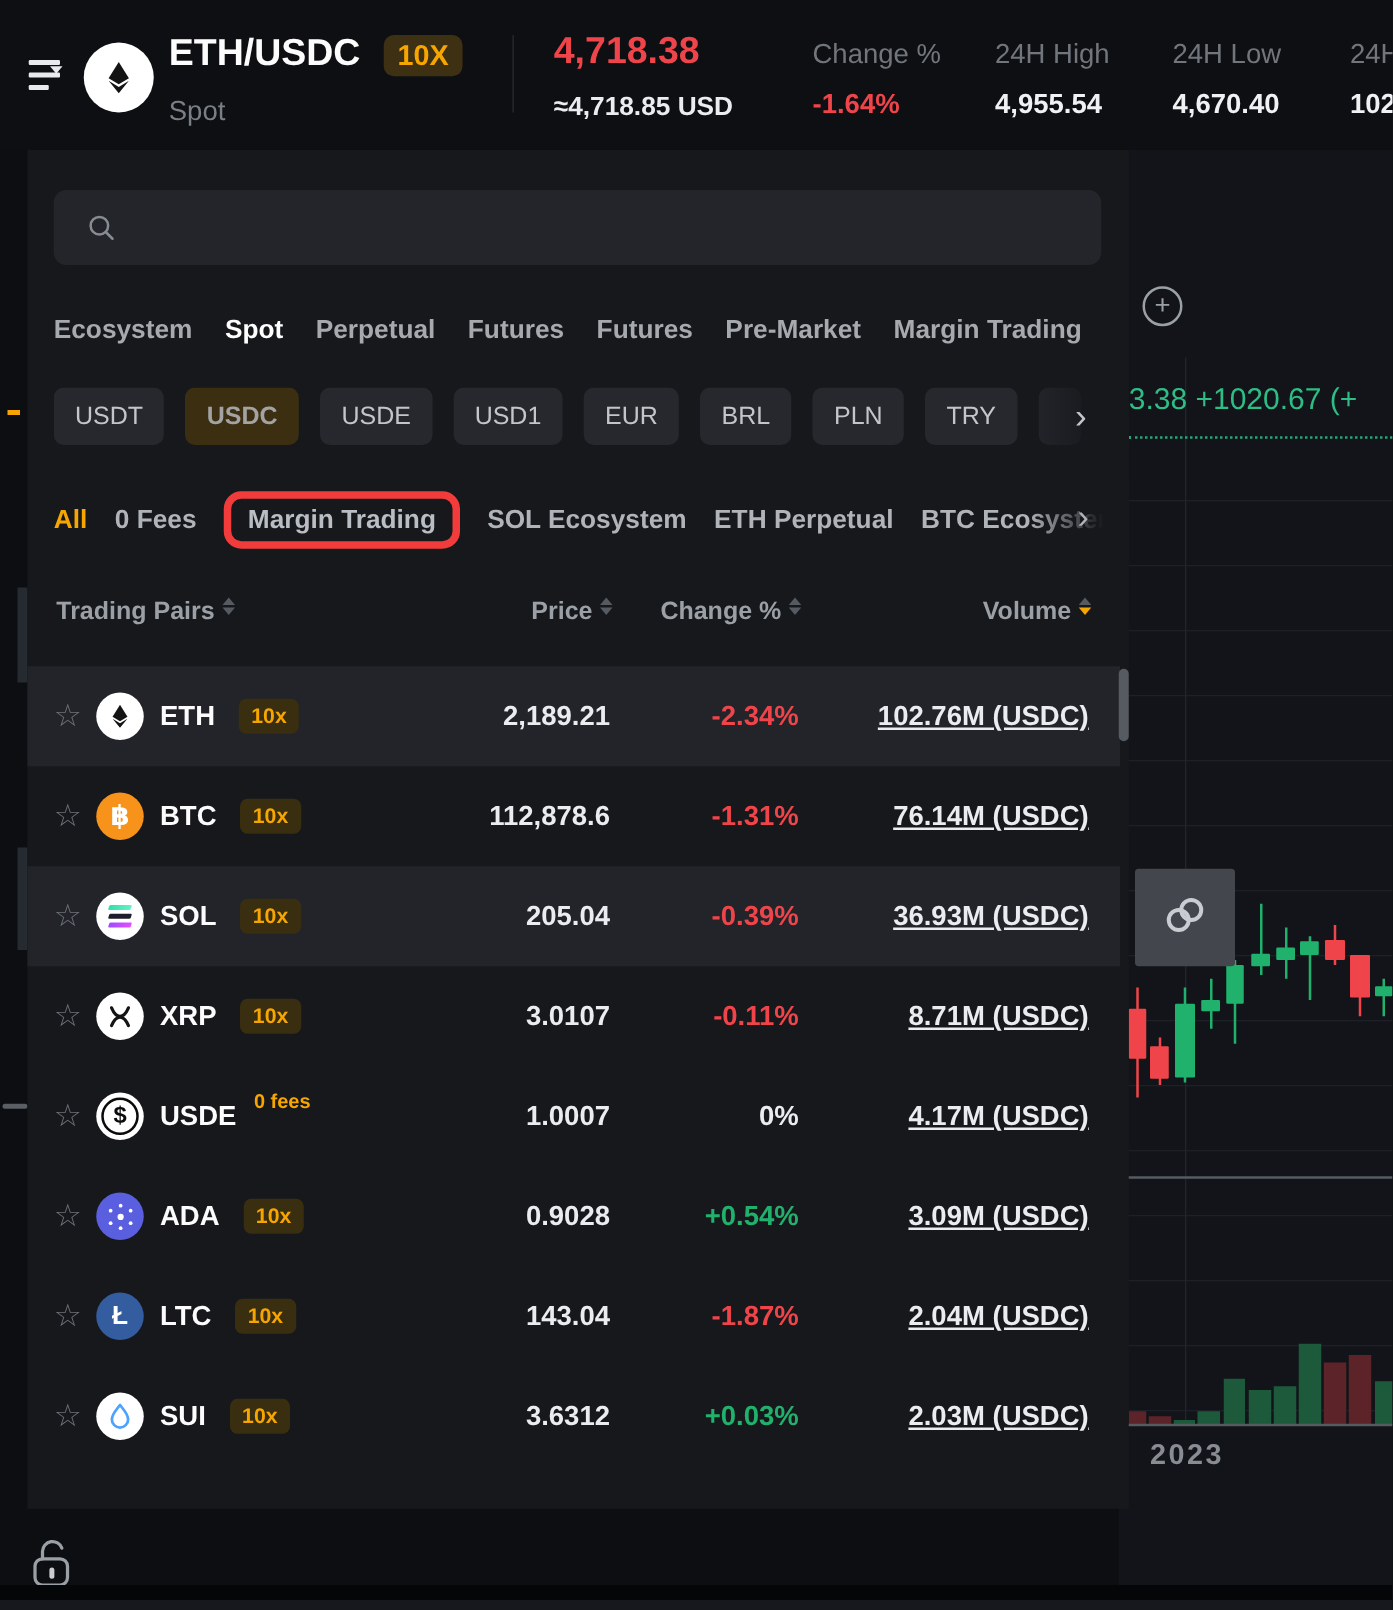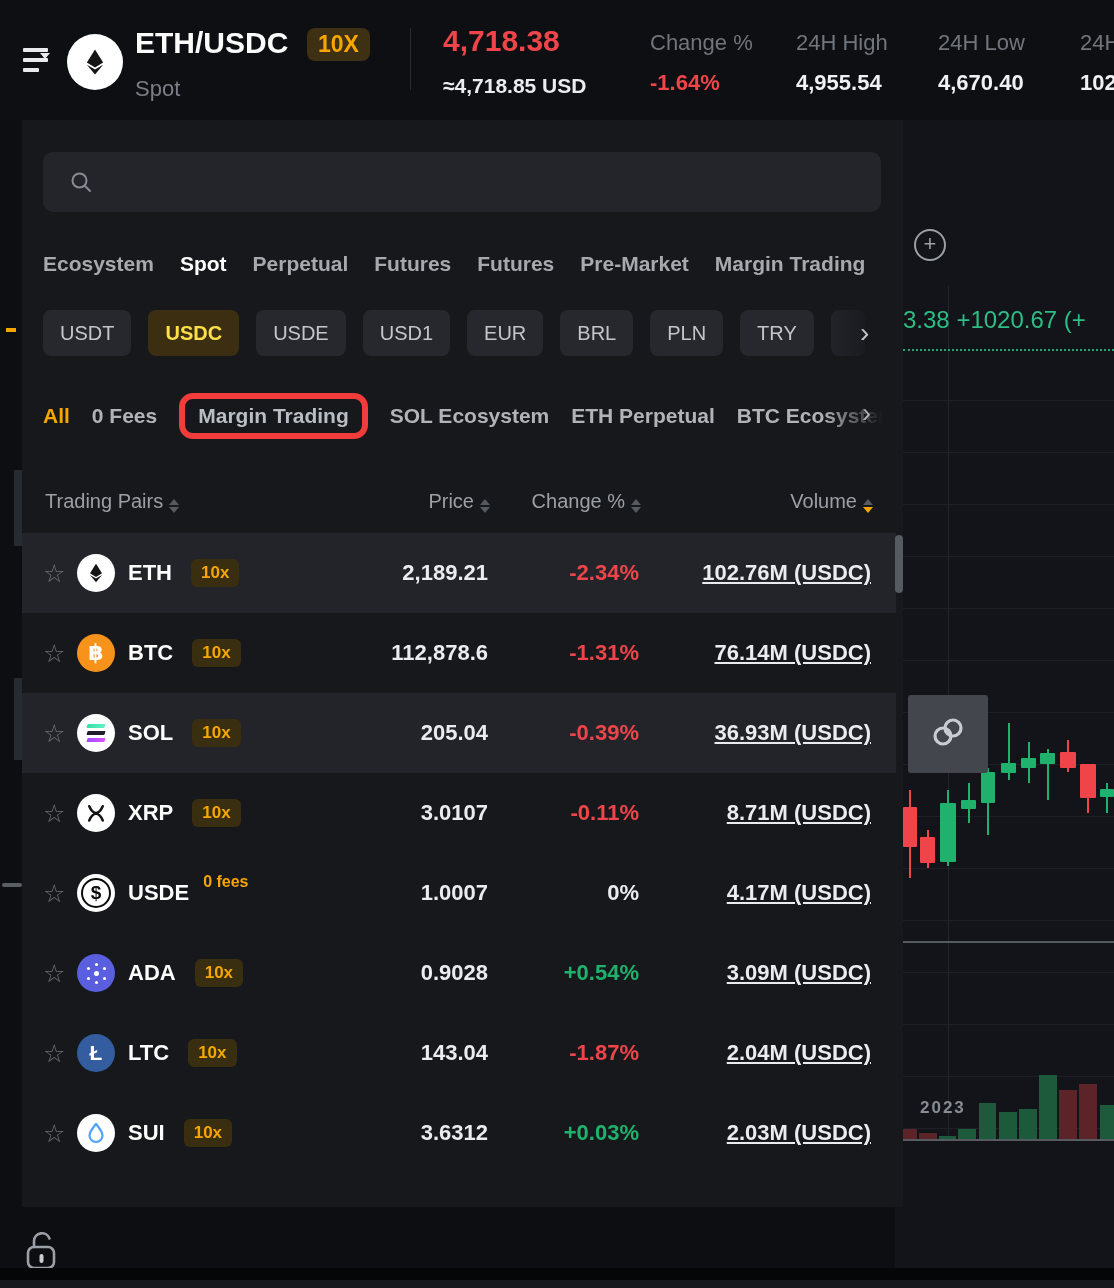--- a/index.html
+++ b/index.html
@@ -22,21 +22,21 @@
   .cbody{position:absolute;border-radius:1px;}
   .up-c{background:#20b26c;}
   .down-c{background:#ef454a;}
   .link-btn{position:absolute;left:908px;top:695px;width:80px;height:78px;background:#43464c;border-radius:3px;
     display:flex;align-items:center;justify-content:center;}
   .pane-sep{position:absolute;left:895px;top:941px;width:219px;height:2px;background:#565a61;}
   .vol-bar{position:absolute;}
   .vol-up{background:#1d5a3c;}
   .vol-down{background:#5c2328;}
   .vol-base{position:absolute;left:895px;top:1139px;width:219px;height:2px;background:#565a61;}
-  .year-label{position:absolute;left:920px;top:1098px;font-size:17px;font-weight:700;color:#888c93;letter-spacing:2px;}
+  .year-label{position:absolute;left:920px;top:1150px;font-size:23px;font-weight:700;color:#888c93;letter-spacing:2px;}
 
   
   .left-strip{position:absolute;left:0;top:120px;width:22px;height:1168px;background:#0d0e11;z-index:1;}
   .frag{position:absolute;}
 
   
   .topbar{position:absolute;left:0;top:0;width:1114px;height:120px;background:#0e0f13;z-index:3;}
   .menu-btn{position:absolute;left:23px;top:48px;width:30px;height:26px;}
   .menu-btn i{position:absolute;left:0;background:#e8eaed;height:4px;border-radius:1px;display:block;}
   .mb1{top:0;width:25px;}
@@ -64,35 +64,35 @@
   .search-box{position:absolute;left:21px;top:32px;width:838px;height:60px;background:#23252b;border-radius:10px;}
   .search-box svg{position:absolute;left:26px;top:18px;}
   .search-input{position:absolute;left:60px;top:0;width:760px;height:60px;background:transparent;border:none;
     outline:none;color:#eaecef;font-size:20px;font-family:inherit;}
   .tabs{position:absolute;left:21px;top:132px;width:860px;display:flex;gap:26px;white-space:nowrap;overflow:hidden;}
   .tab{font-size:21px;font-weight:600;color:#a6aaaf;cursor:pointer;}
   .tab.active{color:#ffffff;font-weight:700;}
   .chips{position:absolute;left:21px;top:190px;width:860px;height:46px;display:flex;gap:17px;overflow:hidden;}
   .chip{height:46px;line-height:46px;padding:0 17px;background:#26282e;border-radius:8px;font-size:20px;
     color:#c3c6c9;font-weight:500;white-space:nowrap;}
-  .chip.selected{background:#3c2f11;color:#fde047;font-weight:700;}
+  .chip.selected{background:#3c2f11;color:#a3a3a3;font-weight:700;}
   .chips-fade{position:absolute;left:790px;top:188px;width:91px;height:50px;
     background:linear-gradient(90deg,rgba(23,24,28,0),#17181c 75%);}
   .chips-more{position:absolute;left:838px;top:196px;font-size:28px;color:#c3c6c9;line-height:34px;}
   .filters{position:absolute;left:21px;top:265px;width:856px;height:62px;display:flex;align-items:center;
     gap:22px;overflow:hidden;white-space:nowrap;}
   .filter{font-size:21px;font-weight:600;color:#b0b4b9;text-align:right;}
   .filter.active{color:#f7a600;font-weight:700;}
   .filter.annotated{border:6px solid #f23c3c;border-radius:14px;padding:5px 13px;color:#b9bdc4;}
   .filters-fade{position:absolute;left:800px;top:265px;width:81px;height:62px;
     background:linear-gradient(90deg,rgba(23,24,28,0),#17181c 75%);}
   .filters-more{position:absolute;left:840px;top:278px;font-size:27px;color:#b0b4b9;}
 
   .thead{position:absolute;left:0;top:358px;width:874px;height:36px;}
-  .th{position:absolute;top:12px;display:flex;align-items:flex-end;gap:6px;font-size:20px;font-weight:400;color:#9ba0a6;}
+  .th{position:absolute;top:0;display:flex;align-items:flex-start;gap:6px;font-size:20px;font-weight:700;color:#9ba0a6;}
   .sorter{display:inline-flex;flex-direction:column;gap:2px;}
   .tri-u{width:0;height:0;border-left:5px solid transparent;border-right:5px solid transparent;border-bottom:6px solid #565a61;}
   .tri-d{width:0;height:0;border-left:5px solid transparent;border-right:5px solid transparent;border-top:6px solid #565a61;}
   .tri-d.on{border-top-color:#f7a600;}
 
   .rows{position:absolute;left:0;top:413px;width:874px;}
   .row{position:relative;width:874px;height:80px;}
   .row.hl{background:#22242a;}
   .pair-cell{position:absolute;left:21px;top:0;height:80px;display:flex;align-items:center;}
   .star{font-size:25px;color:#6d7178;width:26px;}

